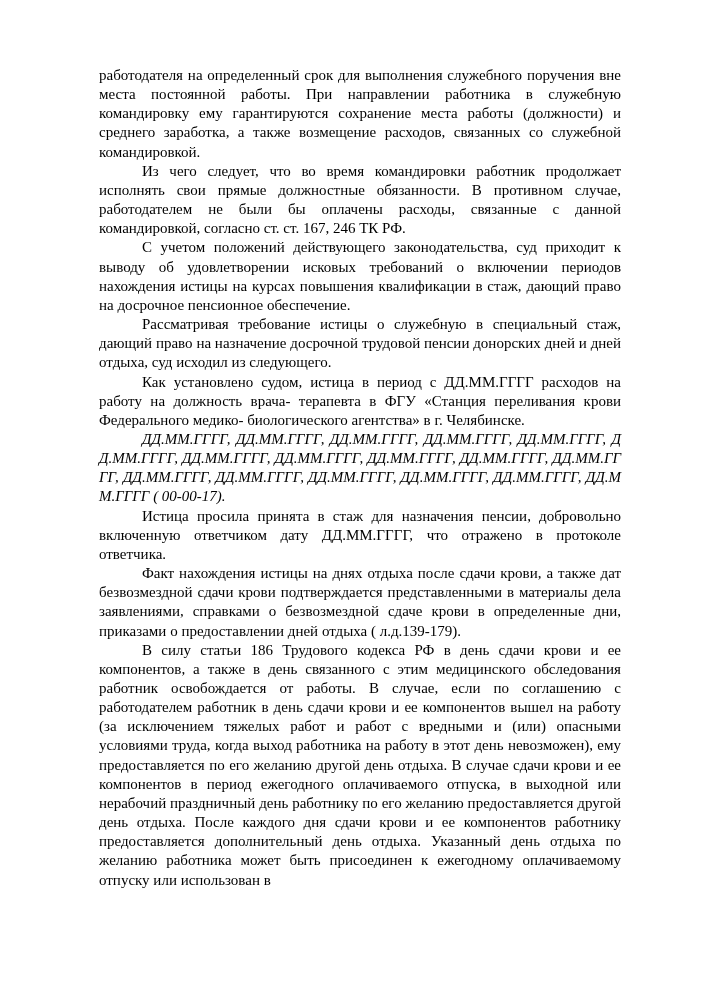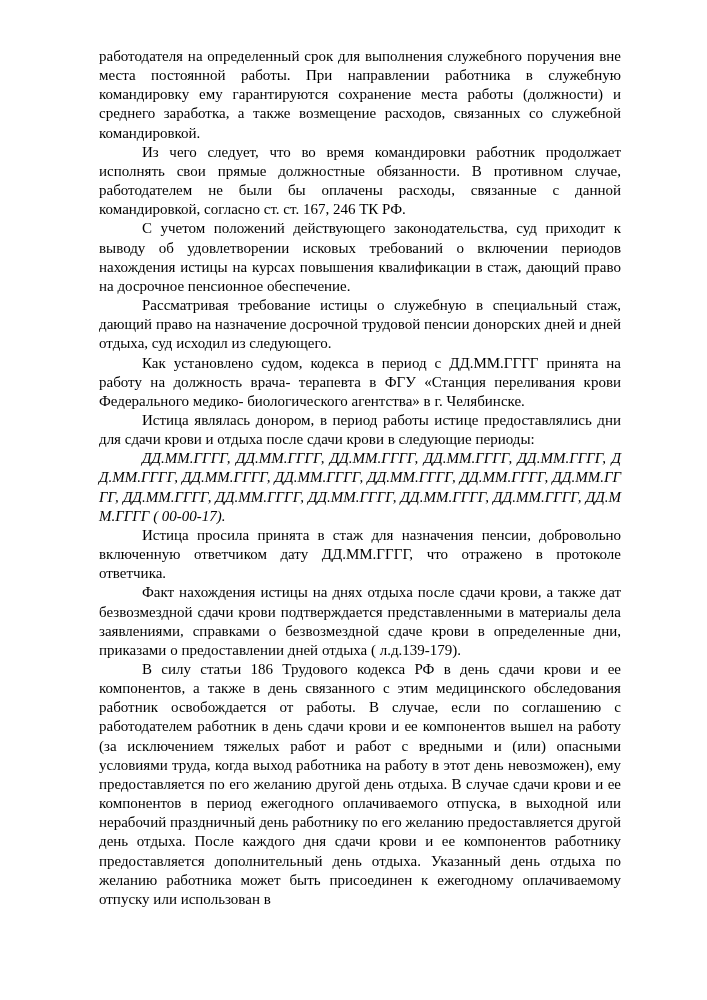--- a/index.html
+++ b/index.html
@@ -11,21 +11,21 @@
     position: relative;
     width: 707px;
     height: 1000px;
     background: #ffffff;
     overflow: hidden;
     color: #000000;
   }
   .text-block {
     position: absolute;
     left: 99px;
-    top: 47px;
+    top: 66px;
     width: 522px;
     font-family: "Liberation Serif", "DejaVu Serif", serif;
     font-size: 15px;
     line-height: 19.15px;
     text-align: justify;
     color: #000000;
     -webkit-hyphens: none;
     hyphens: none;
   }
   .text-block p {
@@ -44,20 +44,19 @@
 </style>
 </head>
 <body>
 
 <div class="page">
   <div class="text-block">
     <p class="no-indent">работодателя на определенный срок для выполнения служебного поручения вне места постоянной работы. При направлении работника в служебную командировку ему гарантируются сохранение места работы (должности) и среднего заработка, а также возмещение расходов, связанных со служебной командировкой.</p>
     <p>Из чего следует, что во время командировки работник продолжает исполнять свои прямые должностные обязанности. В противном случае, работодателем не были бы оплачены расходы, связанные с данной командировкой, согласно ст. ст. 167, 246 ТК РФ.</p>
     <p>С учетом положений действующего законодательства, суд приходит к выводу об удовлетворении исковых требований о включении периодов нахождения истицы на курсах повышения квалификации в стаж, дающий право на досрочное пенсионное обеспечение.</p>
     <p>Рассматривая требование истицы о служебную в специальный стаж, дающий право на назначение досрочной трудовой пенсии донорских дней и дней отдыха, суд исходил из следующего.</p>
-    <p>Как установлено судом, кодекса в период с ДД.ММ.ГГГГ принята на работу на должность врача- терапевта в ФГУ «Станция переливания крови Федерального медико- биологического агентства» в г. Челябинске.</p>
-    <p>Истица являлась донором, в период работы истице предоставлялись дни для сдачи крови и отдыха после сдачи крови в следующие периоды:</p>
+    <p>Как установлено судом, истица в период с ДД.ММ.ГГГГ расходов на работу на должность врача- терапевта в ФГУ «Станция переливания крови Федерального медико- биологического агентства» в г. Челябинске.</p>
     <p class="break-all">ДД.ММ.ГГГГ, ДД.ММ.ГГГГ, ДД.ММ.ГГГГ, ДД.ММ.ГГГГ, ДД.ММ.ГГГГ, ДД.ММ.ГГГГ, ДД.ММ.ГГГГ, ДД.ММ.ГГГГ, ДД.ММ.ГГГГ, ДД.ММ.ГГГГ, ДД.ММ.ГГГГ, ДД.ММ.ГГГГ, ДД.ММ.ГГГГ, ДД.ММ.ГГГГ, ДД.ММ.ГГГГ, ДД.ММ.ГГГГ, ДД.ММ.ГГГГ ( 00-00-17).</p>
     <p>Истица просила принята в стаж для назначения пенсии, добровольно включенную ответчиком дату ДД.ММ.ГГГГ, что отражено в протоколе ответчика.</p>
     <p>Факт нахождения истицы на днях отдыха после сдачи крови, а также дат безвозмездной сдачи крови подтверждается представленными в материалы дела заявлениями, справками о безвозмездной сдаче крови в определенные дни, приказами о предоставлении дней отдыха ( л.д.139-179).</p>
     <p>В силу статьи 186 Трудового кодекса РФ в день сдачи крови и ее компонентов, а также в день связанного с этим медицинского обследования работник освобождается от работы. В случае, если по соглашению с работодателем работник в день сдачи крови и ее компонентов вышел на работу (за исключением тяжелых работ и работ с вредными и (или) опасными условиями труда, когда выход работника на работу в этот день невозможен), ему предоставляется по его желанию другой день отдыха. В случае сдачи крови и ее компонентов в период ежегодного оплачиваемого отпуска, в выходной или нерабочий праздничный день работнику по его желанию предоставляется другой день отдыха. После каждого дня сдачи крови и ее компонентов работнику предоставляется дополнительный день отдыха. Указанный день отдыха по желанию работника может быть присоединен к ежегодному оплачиваемому отпуску или использован в</p>
   </div>
 </div>
 
 </body></html>

